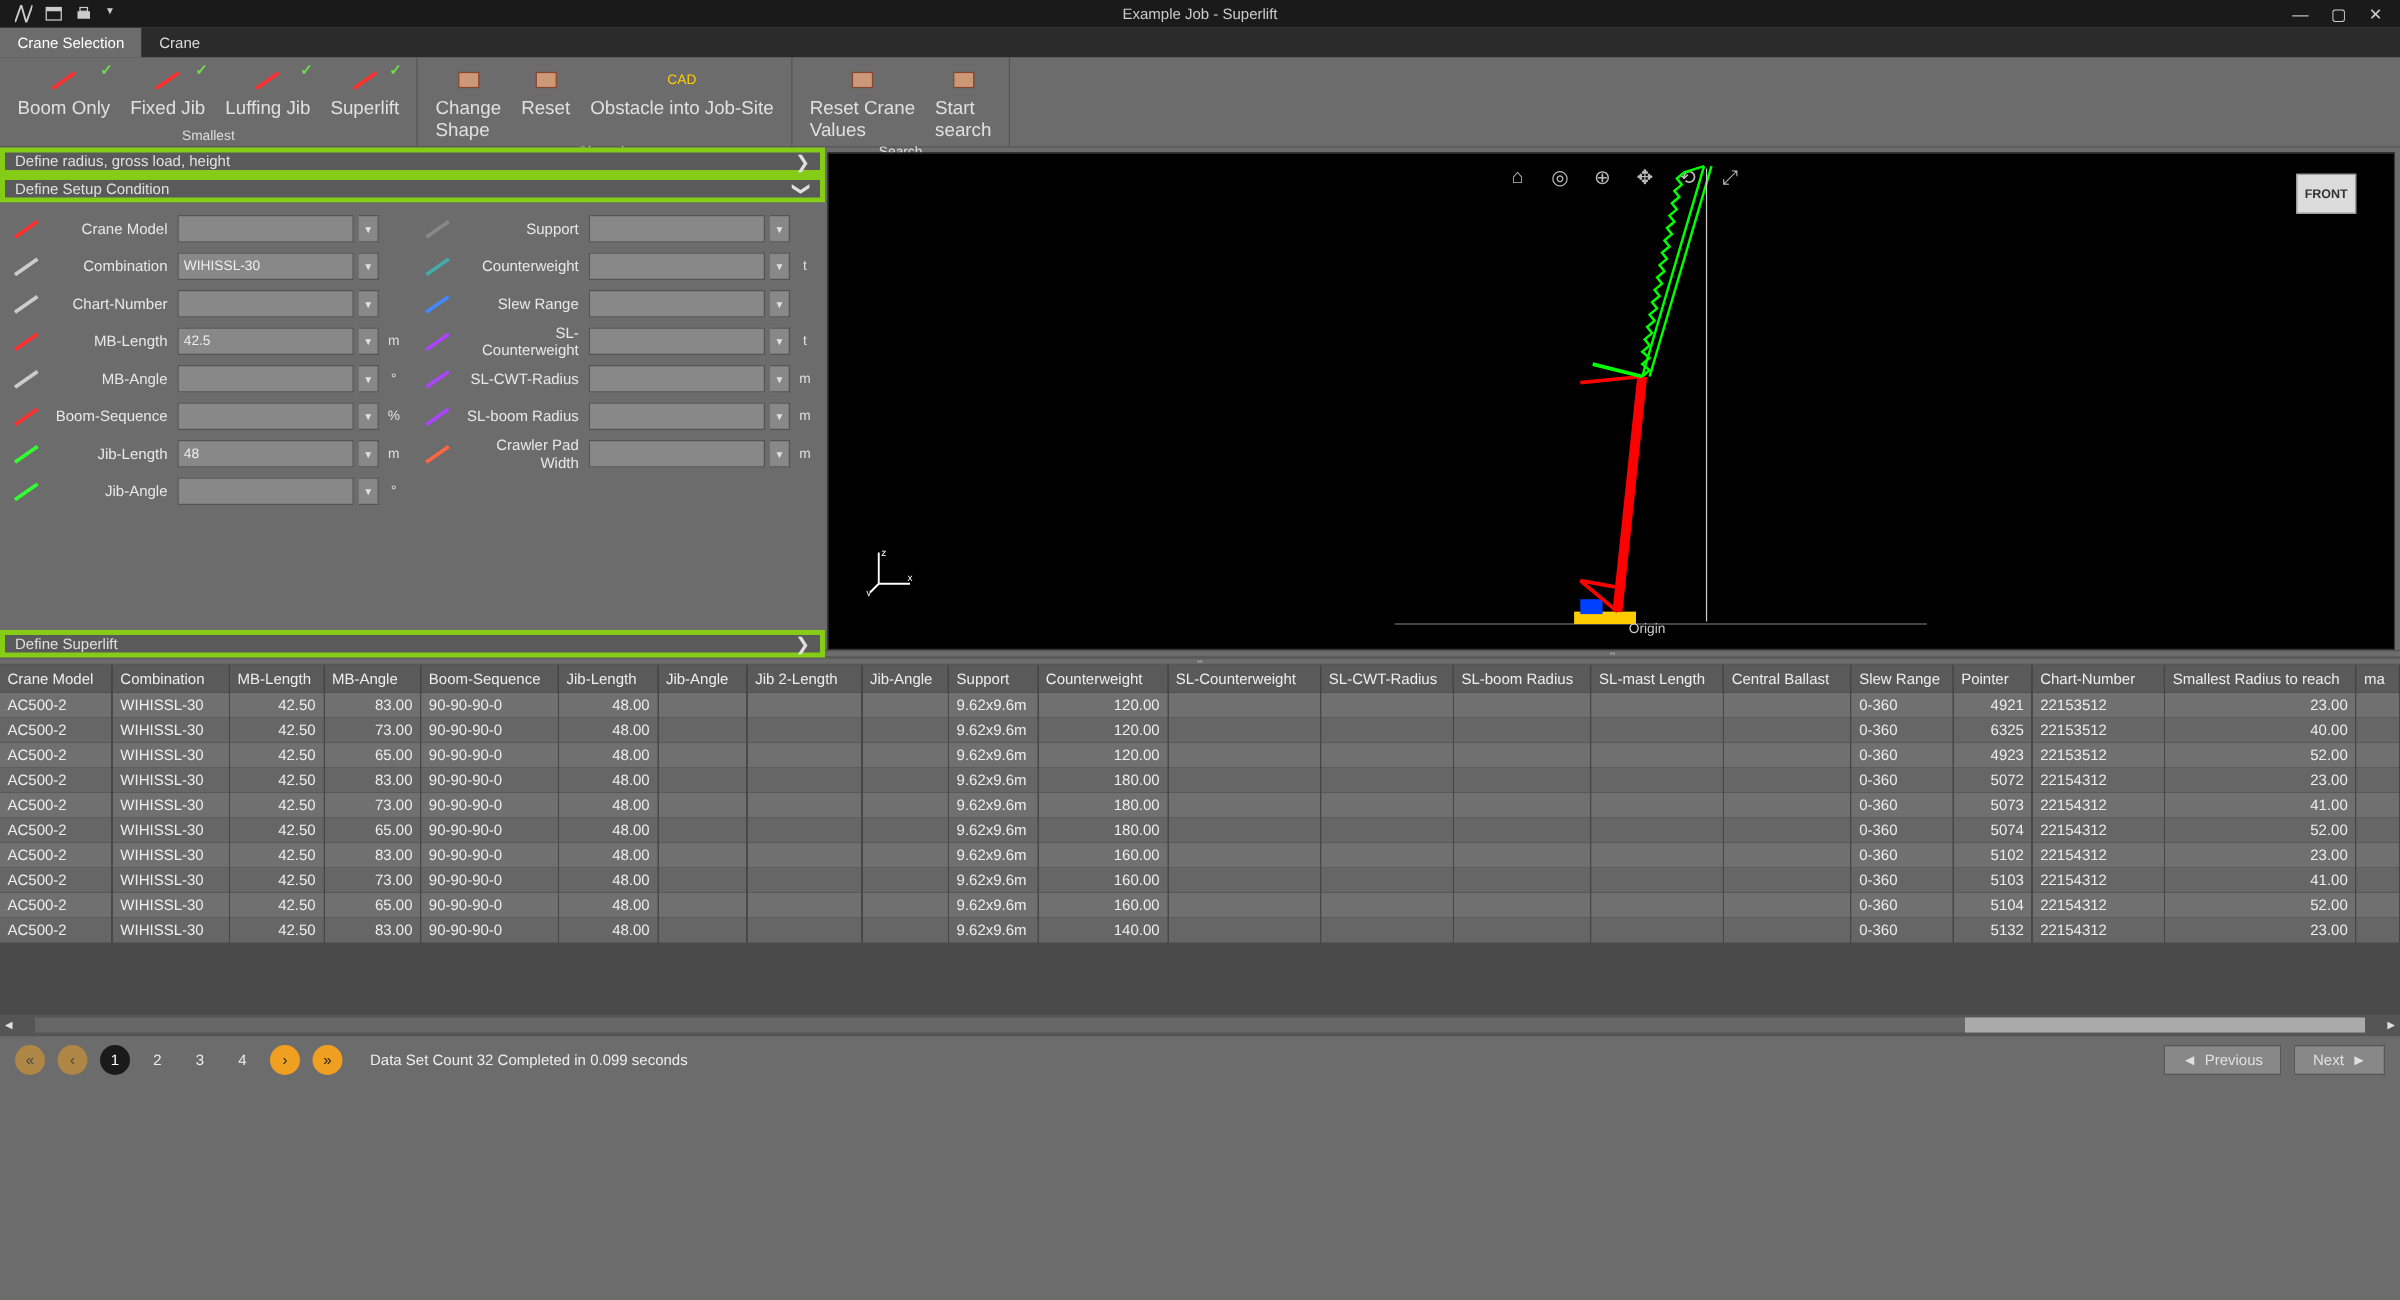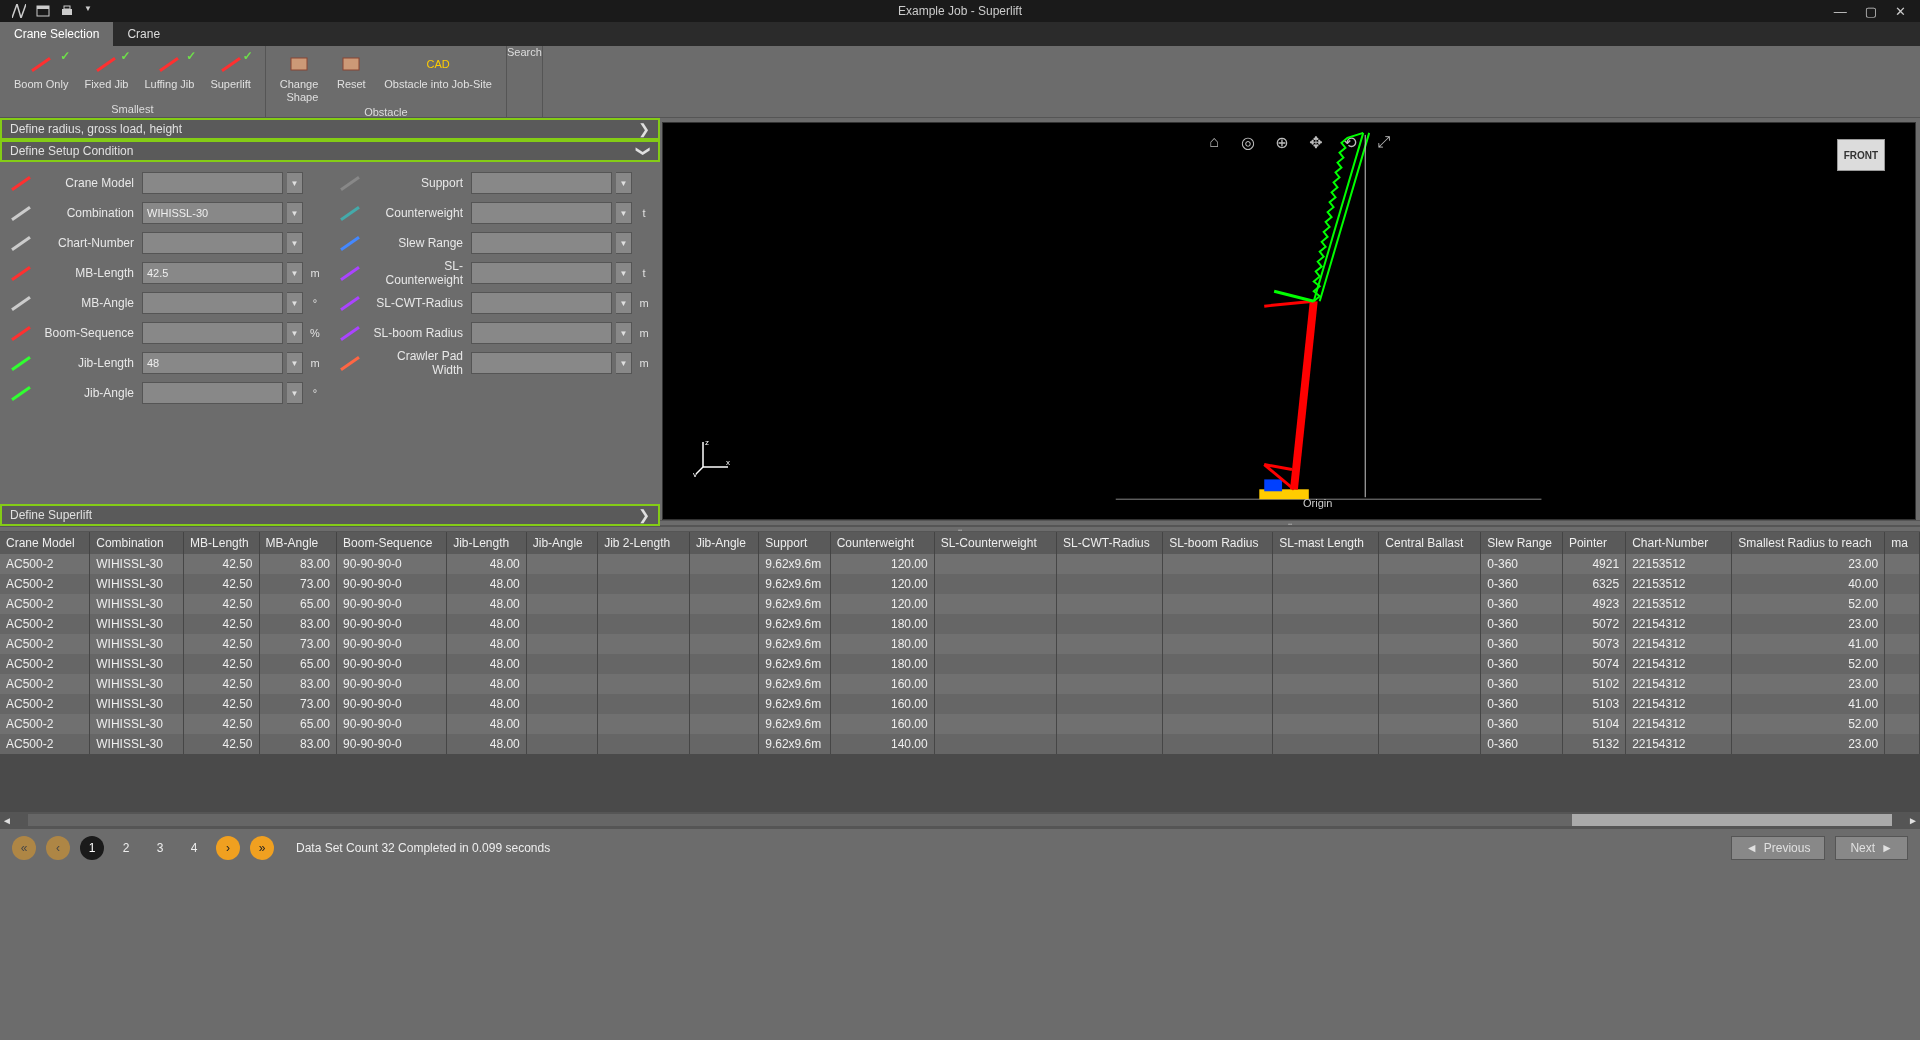--- a/index.html
+++ b/index.html
@@ -18,27 +18,27 @@
 .menubar .tab { padding: 0 14px; display: flex; align-items: center; font-size: 12px; cursor: pointer; color: #ddd; }
 .menubar .tab.active { background: #6c6c6c; color: #fff; }
 
 
 .ribbon { height: 72px; background: #6c6c6c; display: flex; border-bottom: 1px solid #555; }
 .ribbon-group { border-right: 1px solid #555; display: flex; flex-direction: column; }
 .ribbon-group .buttons { flex: 1; display: flex; align-items: flex-start; padding: 4px 6px 0 6px; }
 .ribbon-group .label { text-align: center; font-size: 11px; color: #ddd; padding-bottom: 2px; }
 .ribbon-btn { display: flex; flex-direction: column; align-items: center; padding: 2px 8px; cursor: pointer; min-width: 50px; position: relative; }
 .ribbon-btn .icon { width: 24px; height: 24px; margin-bottom: 2px; display: flex; align-items: center; justify-content: center; }
-.ribbon-btn .lbl { font-size: 11px; text-align: right; line-height: 1.2; white-space: pre-line; }
+.ribbon-btn .lbl { font-size: 15px; text-align: left; line-height: 1.2; white-space: pre-line; }
 .check-mark { position: absolute; top: -1px; right: 6px; color: #6ee04a; font-size: 12px; font-weight: bold; }
 
 
 .main { display: flex; height: 408px; }
 .left-panel { width: 660px; background: #6c6c6c; display: flex; flex-direction: column; }
-.section-header { height: 22px; background: #5a5a5a; border: 2px solid #84cc16; display: flex; align-items: center; padding: 0 8px; font-size: 12px; cursor: pointer; }
+.section-header { height: 22px; background: #5a5a5a; border: 4px solid #84cc16; display: flex; align-items: center; padding: 0 8px; font-size: 12px; cursor: pointer; }
 .section-header .chev { margin-left: auto; font-size: 14px; }
 .section-body { flex: 1; padding: 6px 8px; background: #6c6c6c; overflow: hidden; }
 
 .form-cols { display: flex; gap: 14px; }
 .form-col { flex: 1; }
 .form-row { display: flex; align-items: center; height: 30px; gap: 4px; }
 .form-row .ficon { width: 26px; height: 22px; display: flex; align-items: center; justify-content: center; }
 .form-row .flabel { width: 100px; text-align: right; font-size: 12px; color: #e8e8e8; padding-right: 4px; }
 .form-row .finput { flex: 1; height: 22px; background: #888; border: 1px solid #555; display: flex; align-items: center; padding: 0 4px; font-size: 11px; color: #eee; }
 .form-row .dd { width: 16px; height: 22px; background: #888; border: 1px solid #555; border-left: none; display: flex; align-items: center; justify-content: center; cursor: pointer; font-size: 8px; }
@@ -170,20 +170,40 @@
         <div class="ribbon-btn">
           <div class="icon">
             <span style="color:#ffcc00;font-weight:normal;font-size:11px;">CAD</span>
           </div>
           <div class="lbl">Obstacle into Job-Site</div>
         </div>
       </div>
       <div class="label">Obstacle</div>
     </div>
     <div class="ribbon-group">
+      <div class="buttons">
+        <div class="ribbon-btn">
+          <div class="icon">
+            <svg width="20" height="20">
+              <rect x="2" y="4" width="16" height="12" fill="#c97" stroke="#843"></rect>
+            </svg>
+          </div>
+          <div class="lbl">Reset Crane
+Values</div>
+        </div>
+        <div class="ribbon-btn">
+          <div class="icon">
+            <svg width="20" height="20">
+              <rect x="2" y="4" width="16" height="12" fill="#c97" stroke="#843"></rect>
+            </svg>
+          </div>
+          <div class="lbl">Start
+search</div>
+        </div>
+      </div>
       <div class="label">Search</div>
     </div>
   </div>
 
 <div class="main">
   <div class="left-panel">
     <div class="section-header">
       <span>Define radius, gross load, height</span>
       <span class="chev">❯</span>
     </div>

